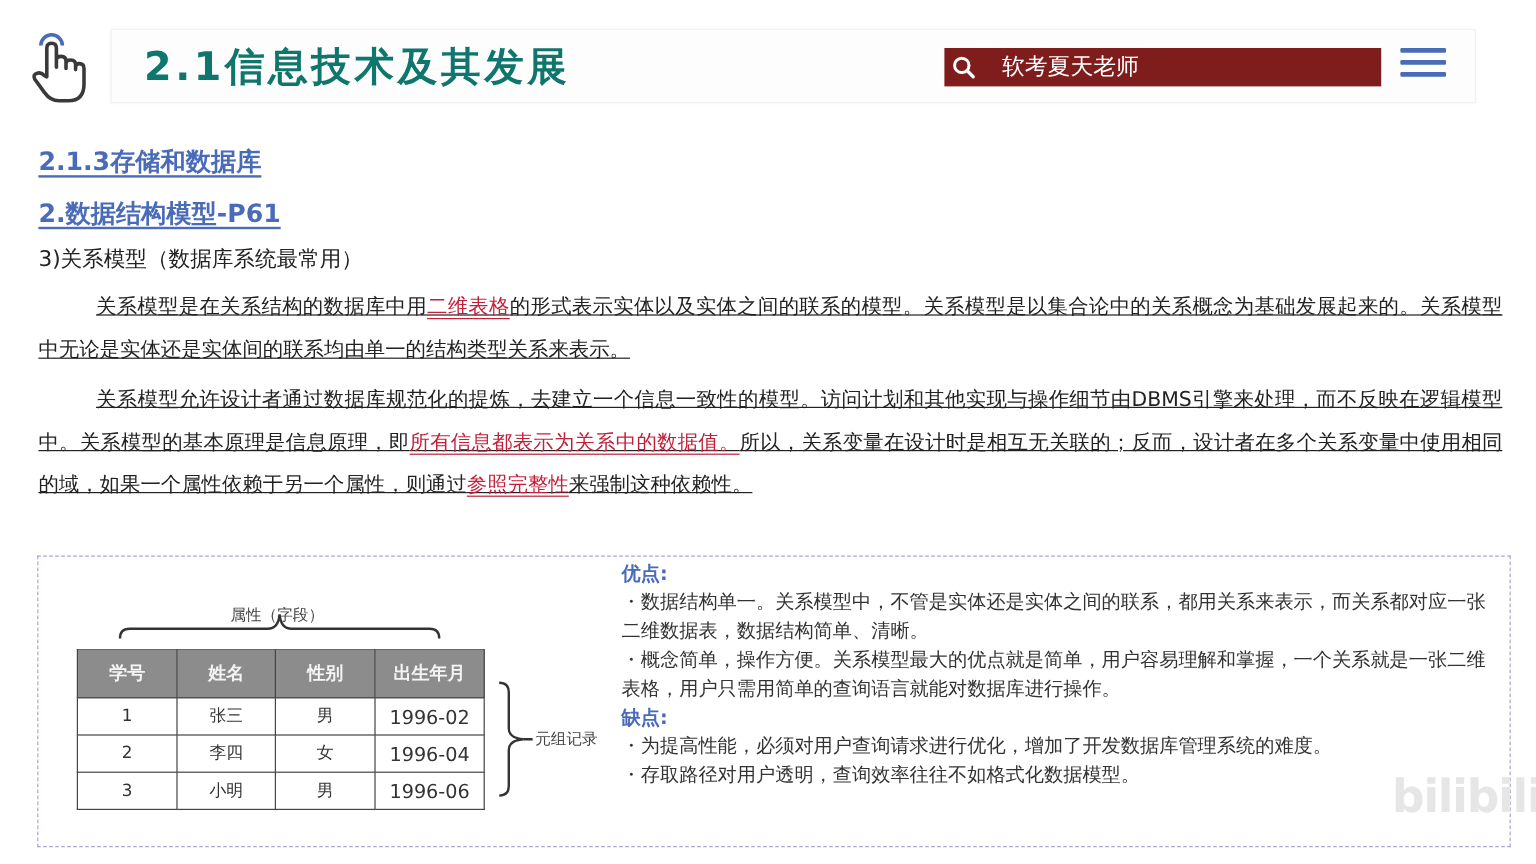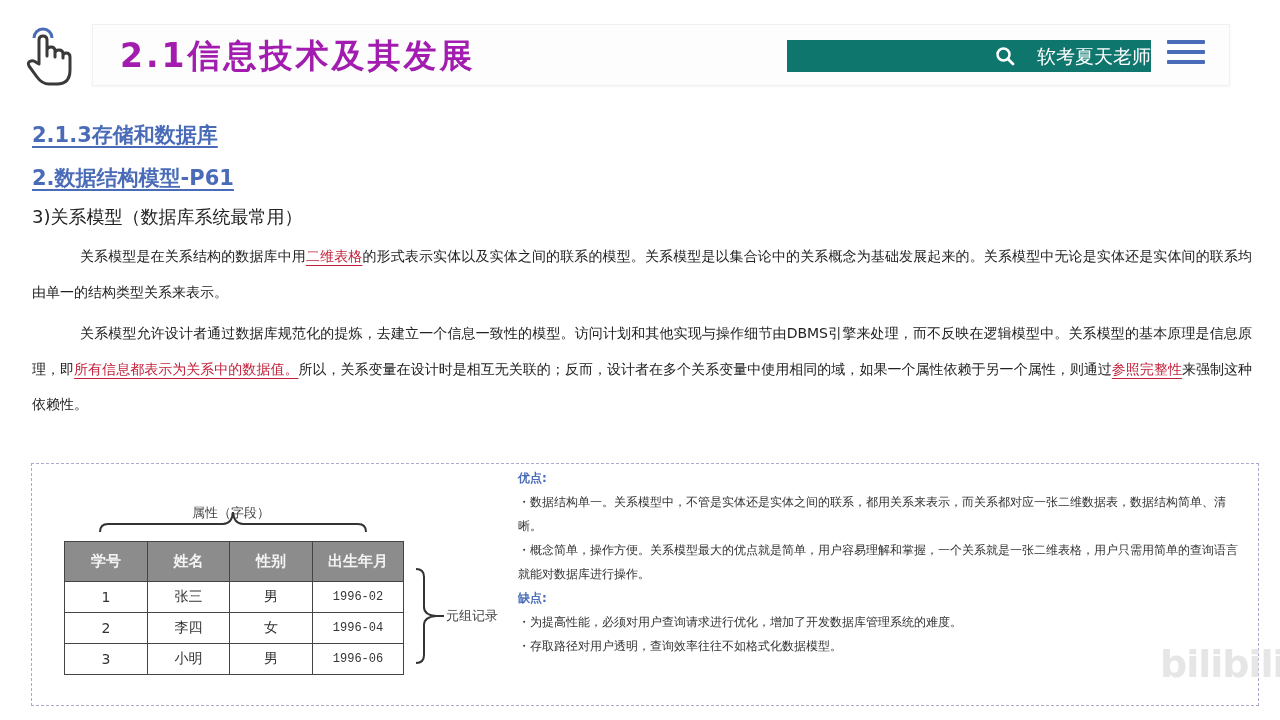--- a/index.html
+++ b/index.html
@@ -7,40 +7,40 @@
     body { position: relative; font-family: "DejaVu Sans", "Liberation Sans", sans-serif; color: #222; }
 
     .hand-icon { position: absolute; left: 22px; top: 24px; width: 52px; height: 64px; }
 
     .header-bar {
       position: absolute; left: 92px; top: 24px; width: 1138px; height: 62px;
       background: #fdfdfd; border: 1px solid #f1f1f3; box-shadow: 0 1px 3px rgba(0,0,0,0.04);
     }
     .header-title {
       position: absolute; left: 120px; top: 34px; font-size: 33px; font-weight: bold;
-      color: #a21caf; letter-spacing: 3px; line-height: 44px;
+      color: #0f766e; letter-spacing: 3px; line-height: 44px;
     }
     .search-box {
       position: absolute; left: 787px; top: 40px; width: 364px; height: 32px;
-      background: #0f766e; display: flex; align-items: center; justify-content: flex-end;
+      background: #7f1d1d; display: flex; align-items: center;
     }
     .search-icon { width: 20px; height: 20px; margin-left: 6px; margin-right: 22px; }
     .search-text { color: #ffffff; font-size: 19px; line-height: 32px; }
     .menu-icon { position: absolute; left: 1167px; top: 40px; width: 38px; height: 28px; }
     .menu-icon span { display: block; height: 4px; background: #4a6cb8; margin-bottom: 6px; border-radius: 1px; }
 
     .link-h {
       position: absolute; left: 32px; font-size: 21px; font-weight: bold; color: #4a6cb8;
       text-decoration: underline; text-underline-offset: 4px; text-decoration-thickness: 2px; line-height: 30px;
     }
     .sub-h { position: absolute; left: 32px; top: 203px; font-size: 18px; color: #222; line-height: 28px; }
 
     .para {
-      position: absolute; left: 32px; width: 1220px; font-size: 14px; color: #222;
-      line-height: 35.5px; text-indent: 48px; text-align: justify;
+      position: absolute; left: 32px; width: 1220px; font-size: 17px; color: #222;
+      line-height: 35.5px; text-indent: 48px; text-align: justify; text-decoration: underline;
     }
     .hl { color: #c21f3a; text-decoration: underline; text-underline-offset: 4px; }
 
     .figure-box {
       position: absolute; left: 31px; top: 463px; width: 1228px; height: 243px;
       border: 1.5px dashed #a8a9cf; background: #ffffff;
     }
     .attr-label { position: absolute; left: 192px; top: 504px; font-size: 13px; color: #444; }
     .brace-top { position: absolute; left: 98px; top: 508px; width: 270px; height: 26px; }
     .brace-right { position: absolute; left: 414px; top: 567px; width: 30px; height: 98px; }
@@ -49,23 +49,23 @@
     table.rel {
       position: absolute; left: 64px; top: 541px; border-collapse: collapse;
       font-size: 14px; color: #333;
     }
     table.rel th {
       background: #8c8c8c; color: #f4f4f4; font-weight: bold; height: 40px;
       border: 1.5px solid #444; font-size: 15px;
     }
     table.rel td { height: 31px; border: 1.5px solid #444; text-align: center; background: #fff; }
     .c1 { width: 83px; } .c2 { width: 82px; } .c3 { width: 83px; } .c4 { width: 91px; }
-    table.rel td.date { font-size: 12px; font-family: Liberation Mono, monospace; }
+    table.rel td.date { font-size: 16px; }
 
-    .notes { position: absolute; left: 518px; top: 466px; width: 730px; font-size: 12px; color: #333; line-height: 24px; }
+    .notes { position: absolute; left: 518px; top: 466px; width: 730px; font-size: 16px; color: #333; line-height: 24px; }
     .notes .nh { color: #4a6cb8; font-weight: bold; }
     .watermark { position: absolute; left: 1160px; top: 642px; font-size: 38px; font-weight: bold; color: #e6e6e6; letter-spacing: -1px; }
   </style>
 </head>
 <body>
 
 <svg class="hand-icon" viewBox="0 0 52 64">
   <path d="M12 14 A9 9 0 0 1 30 14" fill="none" stroke="#4a6cb8" stroke-width="3"></path>
   <path d="M17 40 L17 16 Q17 12 21 12 Q25 12 25 16 L25 32 L25 26 Q25 23 29 23 Q33 23 33 27 L33 33 L33 29 Q33 26 37 26 Q41 26 41 30 L41 34 L41 32 Q41 29 44 29 Q48 29 48 33 L48 46 Q48 60 35 60 L27 60 Q20 60 15 53 L7 42 Q5 38 9 37 Q12 36 15 39 Z" fill="none" stroke="#3a3a3a" stroke-width="3" stroke-linejoin="round"></path>
 </svg>

